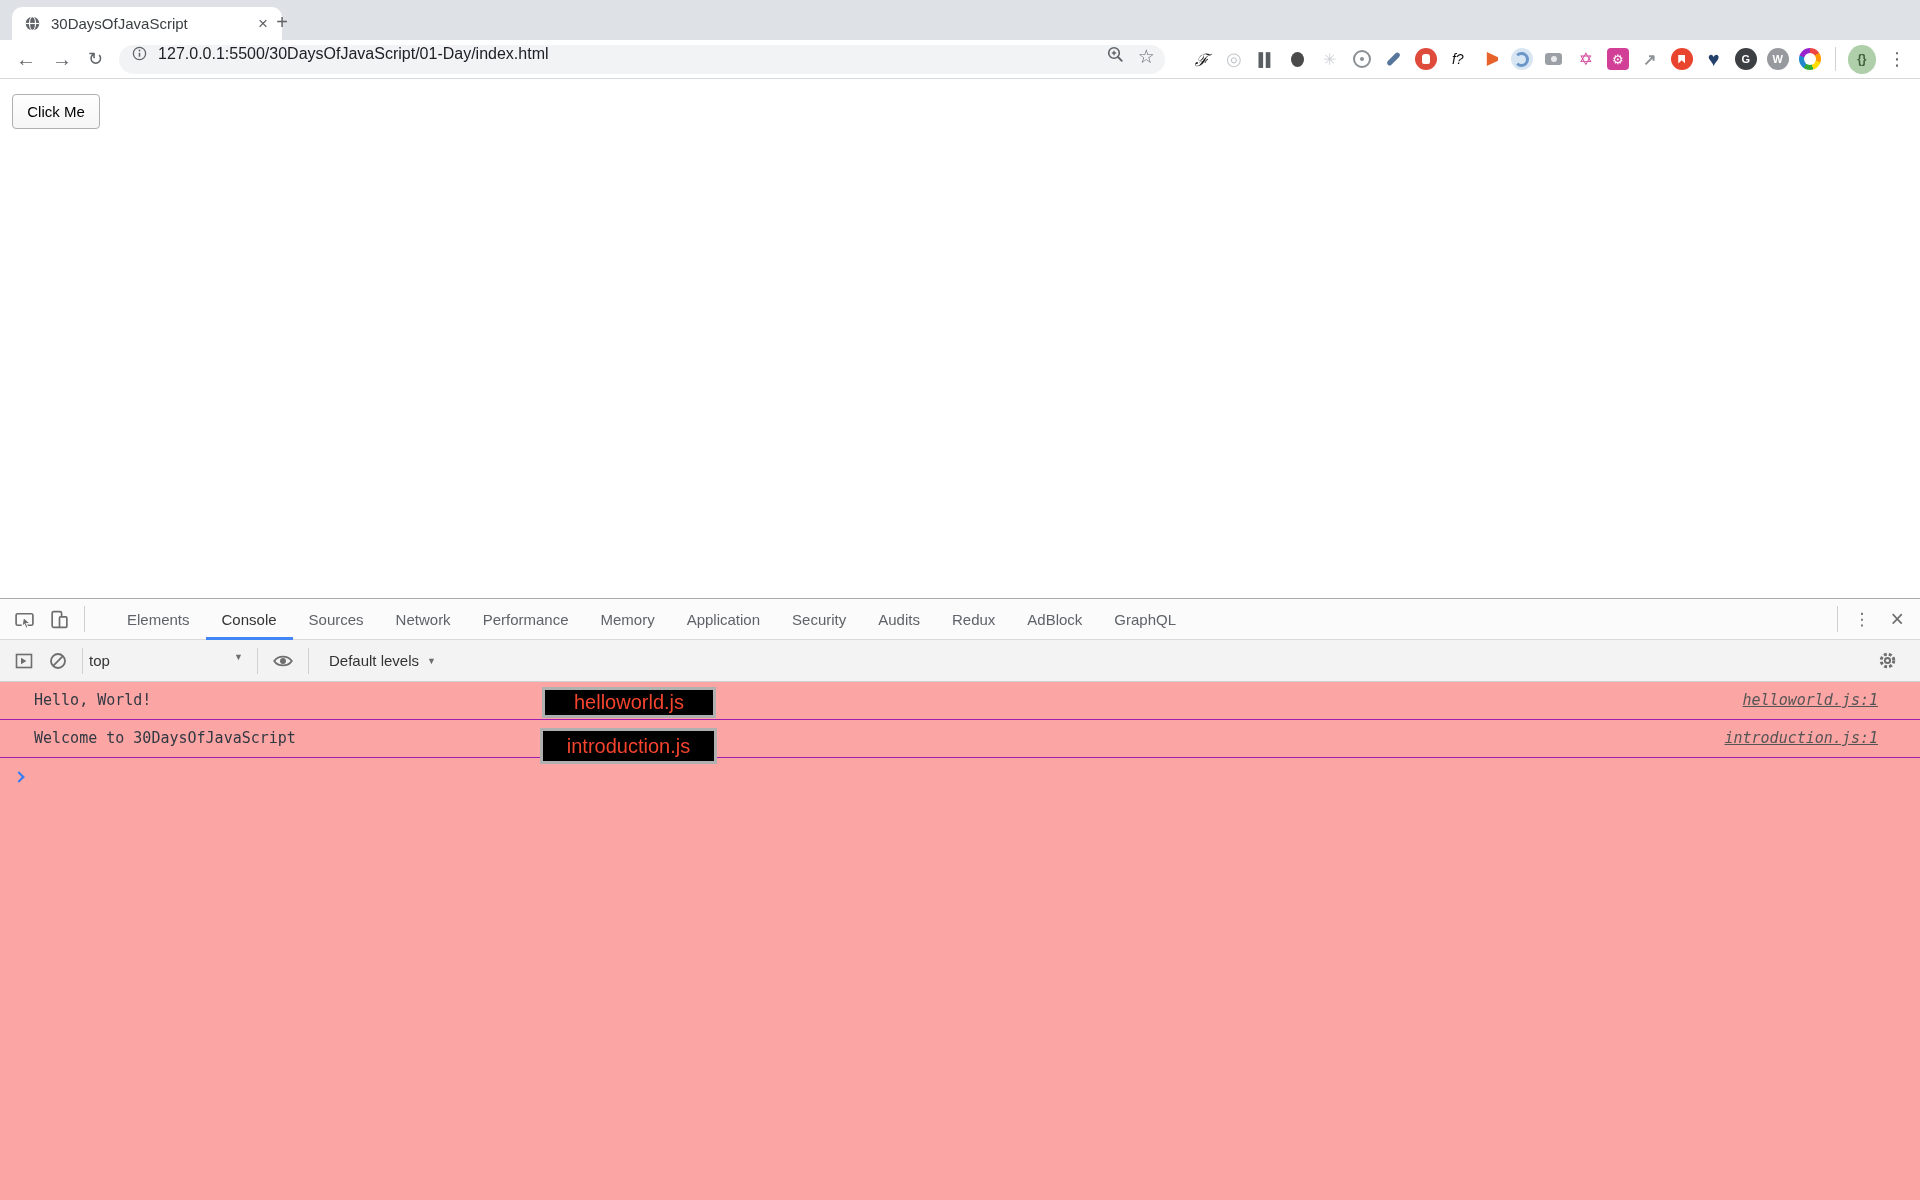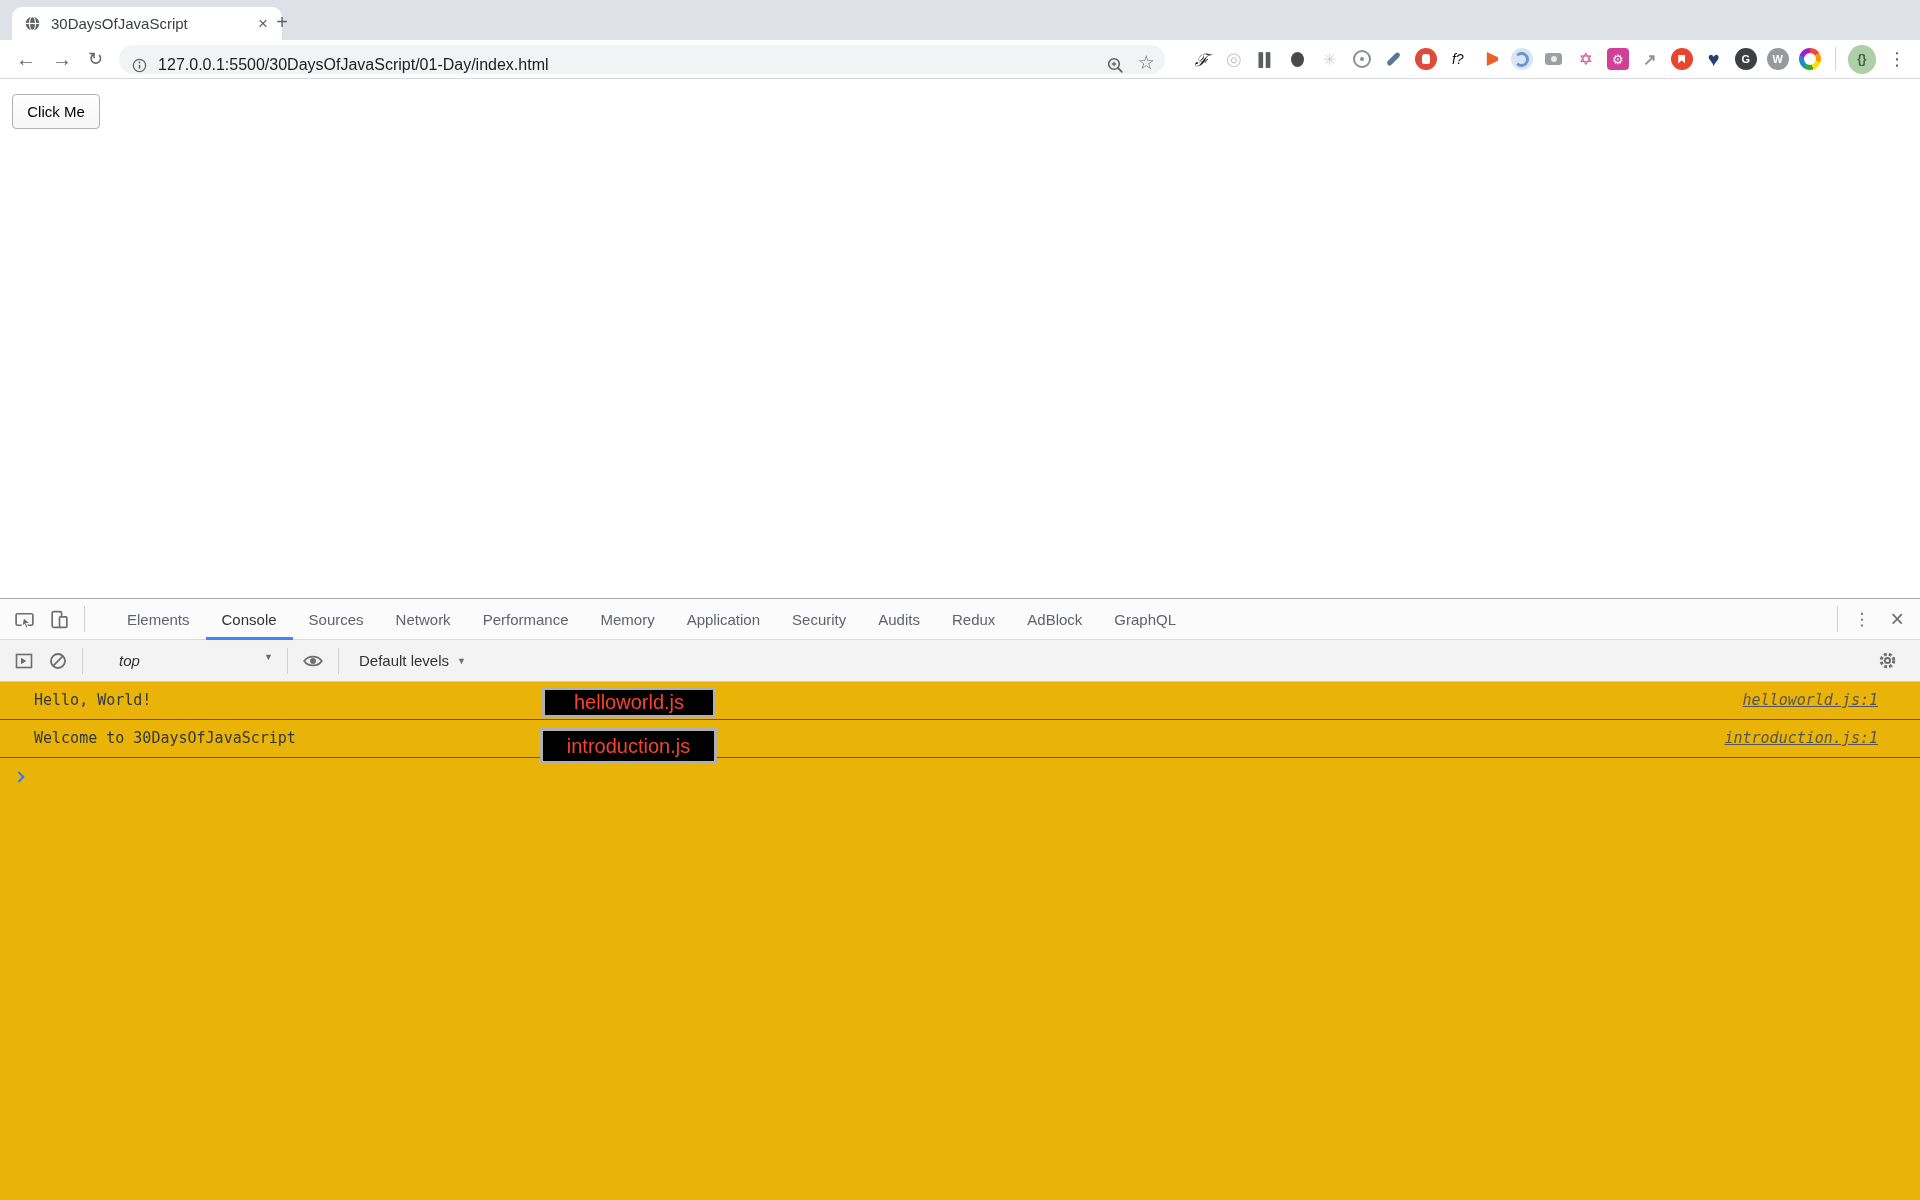--- a/index.html
+++ b/index.html
@@ -16,21 +16,21 @@
   .tab-close { font-size:17px; color:#5f6368; line-height:1; padding:2px 4px; }
   .newtab { position:absolute; left:268px; top:9px; font-size:20px; color:#5f6368;
             width:28px; height:28px; text-align:center; line-height:26px; }
 
   
   .toolbar { height:39px; background:#fff; border-bottom:1px solid #d7d9dc;
              display:flex; align-items:center; }
   .navbtn { font-size:20px; color:#5f6368; margin-left:16px; line-height:1; }
   .navbtn.reload { font-size:18px; }
   .omnibox { margin-left:16px; width:1072px; height:29px; background:#f1f3f4;
-             border-radius:15px; display:flex; align-items:flex-end; padding:0 10px 0 12px; }
+             border-radius:15px; display:flex; align-items:flex-start; padding:0 10px 0 12px; }
   .url { flex:1; font-size:16px; color:#202124; margin-left:10px; white-space:nowrap; overflow:hidden; }
   .omni-ic { margin-left:14px; color:#5f6368; display:flex; align-items:center; }
   .star { font-size:19px; color:#5f6368; margin-left:14px; }
   .extbar { display:flex; align-items:center; margin-left:16px; }
   .ext { width:22px; height:22px; margin-left:10px; display:flex; align-items:center;
          justify-content:center; font-size:15px; color:#333; position:relative; }
   .ext.e-fonts { font-size:17px; font-style:italic; color:#1a1a1a; }
   .ext.e-orbit { color:#c3c7cb; font-size:18px; }
   .ext.e-cols  { color:#5a5d61; font-size:13px; letter-spacing:-2px; }
   .ext.e-bug::before { content:""; width:13px; height:15px; border-radius:50%; background:#4a4a4a; }
@@ -71,38 +71,38 @@
   .page { position:relative; height:519px; background:#fff; }
   .clickme { position:absolute; left:12px; top:15px; width:88px; height:35px;
              background:linear-gradient(#fff,#f5f5f5); border:1px solid #b0b0b0; border-radius:4px;
              font-size:15px; color:#000; font-family:"Liberation Sans",sans-serif; }
   .inline-box { position:absolute; left:143px; top:12px; width:293px; height:36px;
                 border:3px solid #a9a9a9; background:#fff; display:flex; align-items:center;
                 justify-content:center; font-size:23px; color:#f4442e; }
 
   
   .devtools { position:absolute; left:0; top:598px; width:1920px; height:602px;
-              background:#eab308; border-top:1px solid #aaa; }
+              background:#fca5a5; border-top:1px solid #aaa; }
   .dt-tabbar { height:41px; background:#fbfbfc; border-bottom:1px solid #dadada;
                display:flex; align-items:center; }
   .dt-icon { margin-left:14px; display:flex; align-items:center; }
   .v-sep { width:1px; height:26px; background:#d0d0d0; margin-left:14px; }
   .dt-tab { font-size:15px; color:#5f6368; padding:0 16px; height:41px; line-height:41px;
             position:relative; white-space:nowrap; }
   .dt-tab.first { margin-left:26px; }
   .dt-tab.active { color:#333; }
   .dt-tab.active::after { content:""; position:absolute; left:0; right:0; bottom:0; height:3px;
                           background:#4285f4; }
   .dt-spacer { flex:1; }
   .dt-kebab { font-size:17px; color:#6e6e6e; margin-left:16px; }
   .dt-close { font-size:23px; color:#6e6e6e; margin:0 16px 0 20px; line-height:1; }
 
   .dt-toolbar { height:42px; background:#f3f3f3; border-bottom:1px solid #d0d0d0;
                 display:flex; align-items:center; }
-  .ctx-dd { display:flex; align-items:flex-start; margin-left:30px; width:160px;font-style:italic; }
+  .ctx-dd { display:flex; align-items:flex-start; margin-left:0; width:160px; }
   .ctx-dd .lbl { font-size:15px; color:#333; flex:1; margin-left:6px; }
   .caret { font-size:9px; color:#6e6e6e; }
   .filter-wrap { height:42px; width:532px; background:#fff; display:flex; align-items:center; margin-left:12px; }
   .filter-wrap input { border:none; outline:none; width:100%; height:100%; padding-left:10px;
                        font-size:15px; color:#333; background:transparent;
                        font-family:"Liberation Sans",sans-serif; }
   .filter-wrap input::placeholder { color:#9a9a9a; }
   .levels { display:flex; align-items:center; margin-left:20px; }
   .levels .lbl { font-size:15px; color:#333; margin-right:8px; }
   .dt-gear { margin:0 22px 0 0; }

